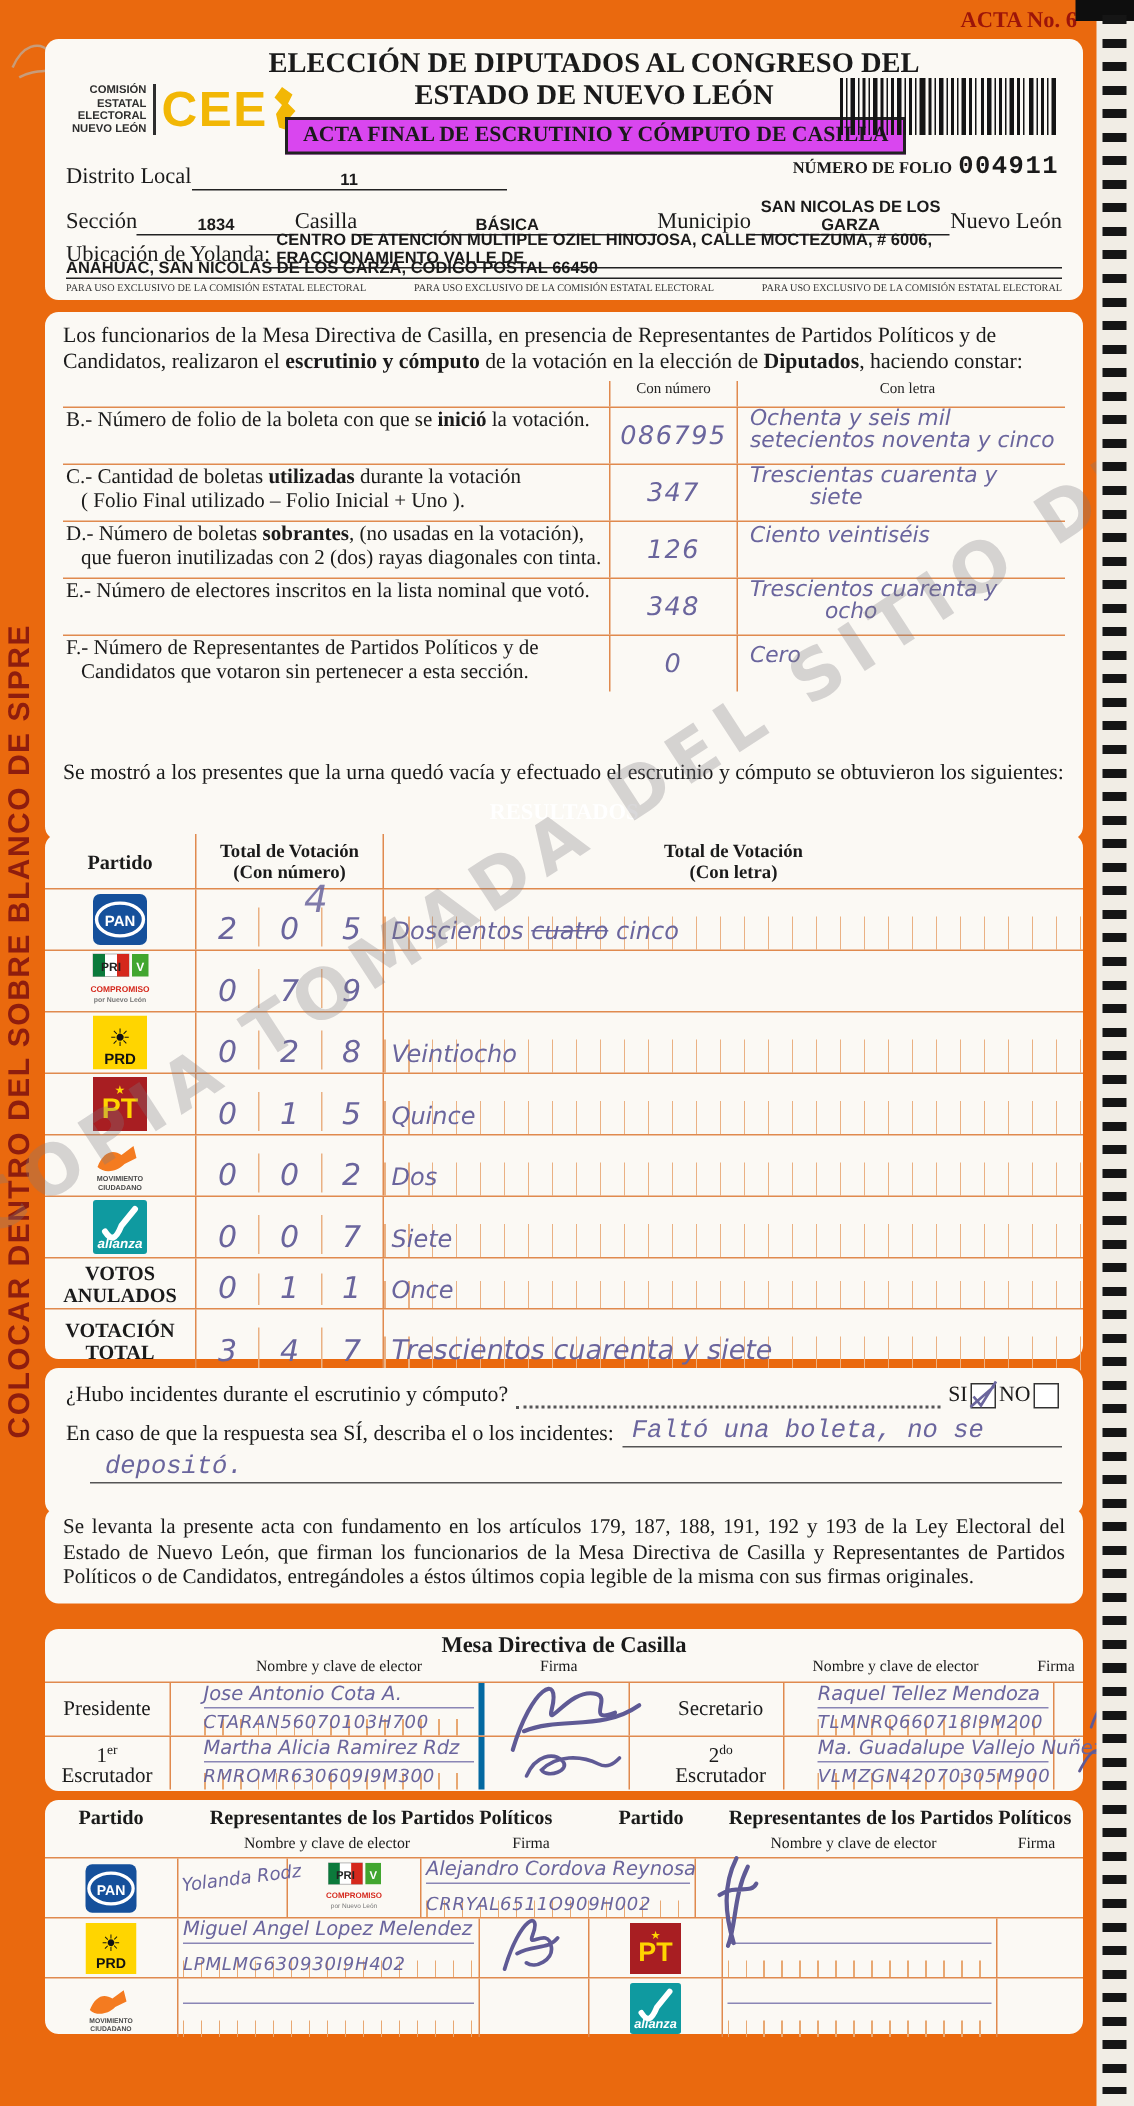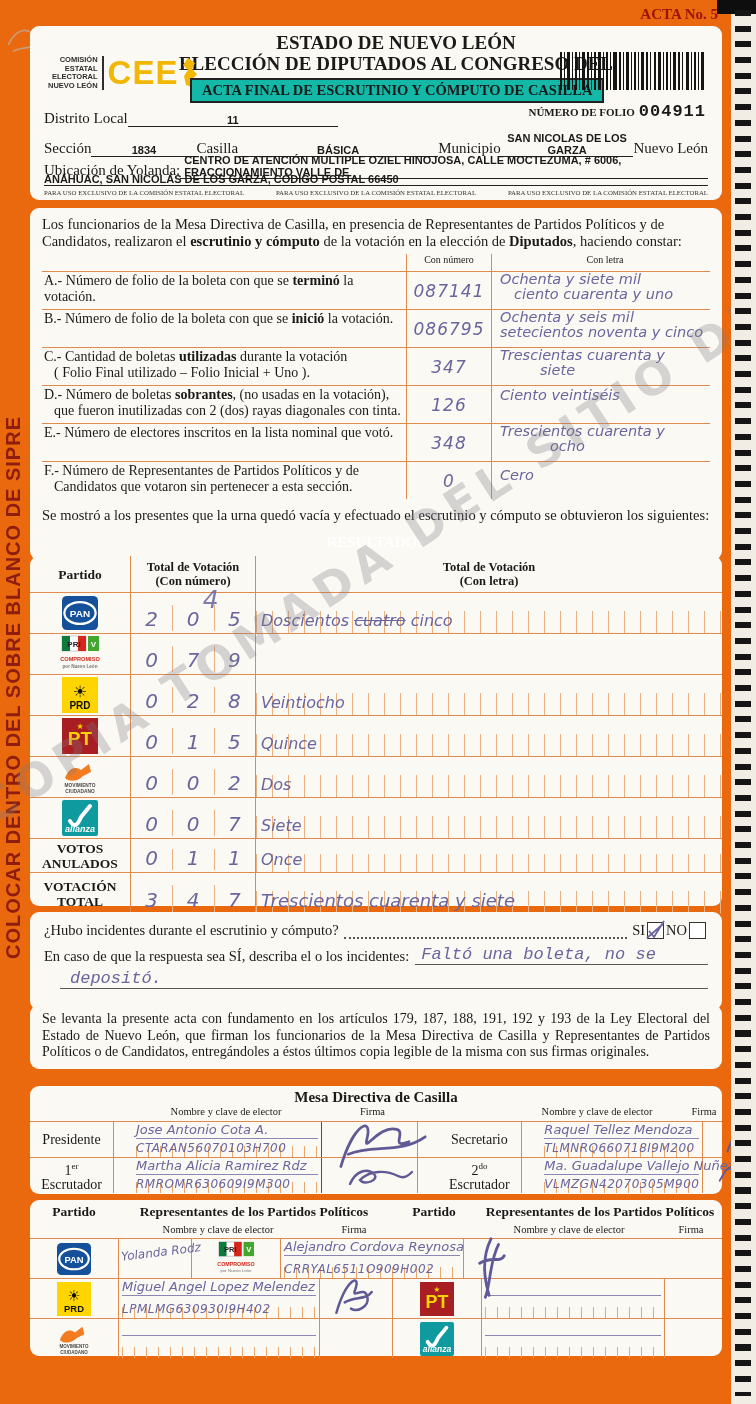--- a/index.html
+++ b/index.html
@@ -27,21 +27,21 @@
   sup{font-size:9px;}
   
   .p1{top:26px;height:174px;}
   .title{position:absolute;left:120px;right:80px;top:6px;text-align:center;font-weight:bold;font-size:19px;line-height:21px;}
   .ceelogo{position:absolute;left:18px;top:28px;display:flex;align-items:center;}
   .org{font-family:"Liberation Sans",sans-serif;font-weight:bold;font-size:7.5px;line-height:8.5px;
        text-align:right;color:#2e2e2e;padding-right:4px;border-right:2.5px solid #2e2e2e;}
   .cee{font-family:"Liberation Sans",sans-serif;font-weight:bold;font-size:33px;color:#f2b705;
        letter-spacing:1px;padding-left:4px;display:flex;align-items:center;}
   .subtitle{position:absolute;left:160px;top:52px;border:2px solid #222;padding:2px 10px;
-       font-weight:bold;font-size:14.5px;background:#14b8a6;}
+       font-weight:bold;font-size:14.5px;background:#d946ef;}
   .barcode{position:absolute;right:16px;top:26px;}
   .folio{position:absolute;right:16px;top:76px;white-space:nowrap;}
   .folio .fl{font-weight:bold;font-size:11px;}
   .folio .fv{font-family:"Liberation Mono",monospace;font-weight:bold;font-size:17px;letter-spacing:1px;}
   .hrow{position:absolute;left:14px;right:14px;display:flex;align-items:flex-end;font-size:15px;}
   .r-dist{top:84px;} .r-secc{top:106px;} .r-ubi1{top:128px;} .r-ubi2{top:147px;}
   .uso{position:absolute;left:14px;right:14px;top:163px;display:flex;justify-content:space-between;
        font-size:6.8px;color:#333;}
   
   .p2{top:208px;height:352px;}
@@ -95,21 +95,21 @@
   .p6 .t{padding:6px 12px;font-size:14px;line-height:16.5px;text-align:justify;}
   
   .p7{top:1086px;height:108px;}
   .mtitle{text-align:center;font-weight:bold;font-size:15px;padding-top:3px;}
   .mhead{display:flex;font-size:10.5px;height:15px;}
   .mhead div{text-align:center;}
   .mh1{width:92px;} .mh2{width:208px;} .mh3{width:85px;} .mh4{width:93px;} .mh5{width:178px;} .mh6{flex:1;}
   .mrow{display:flex;height:35px;border-top:1px solid #e08a4e;position:relative;gap:19px;}
   .mc1{width:92px;display:flex;flex-direction:column;align-items:center;justify-content:center;
        font-size:14px;line-height:14px;text-align:center;border-right:1px solid #e08a4e;}
-  .mc2{width:208px;position:relative;border-right:1px solid #0369a1;}
+  .mc2{width:208px;position:relative;border-right:4px solid #0369a1;}
   .mc3{width:85px;border-right:1px solid #e08a4e;position:relative;}
   .mc4{width:93px;display:flex;flex-direction:column;align-items:center;justify-content:center;
        font-size:14px;line-height:14px;text-align:center;border-right:1px solid #e08a4e;}
   .mc5{width:178px;position:relative;border-right:1px solid #e08a4e;}
   .mc6{flex:1;position:relative;}
   .nm{position:absolute;left:3px;right:3px;top:0;height:16px;border-bottom:1px solid #8a86b5;
       font-size:13px;white-space:nowrap;overflow:visible;}
   .cl{position:absolute;left:3px;right:3px;bottom:0;height:16px;font-size:12px;letter-spacing:.5px;white-space:nowrap;
       background:repeating-linear-gradient(90deg,#e8a872 0 1px,transparent 1px 12px) left bottom/100% 11px no-repeat;}
   .sig{position:absolute;z-index:4;}
@@ -155,30 +155,30 @@
         </symbol>
     </defs>
   </svg>
 
   <div class="edge">
     <div class="corner"></div>
     <div class="dashes"></div>
   </div>
 
   <div class="sidetext">COLOCAR DENTRO DEL SOBRE BLANCO DE SIPRE</div>
-  <div class="actano">ACTA No.  5</div>
+  <div class="actano">ACTA No.  6</div>
   <div class="wm">COPIA TOMADA DEL SITIO DEL SIPRE</div>
   <svg class="pnote" width="55" height="35" viewBox="0 0 50 30">
       <path d="M4,20 C10,6 20,4 26,10 C32,16 40,8 46,14 M8,26 C18,20 30,24 42,18" stroke="#b9b2a8" stroke-width="1.5" fill="none"></path>
     </svg>
 
   <div class="p p1">
     <div class="title">
+      <div>ELECCIÓN DE DIPUTADOS AL CONGRESO DEL</div>
       <div>ESTADO DE NUEVO LEÓN</div>
-      <div>ELECCIÓN DE DIPUTADOS AL CONGRESO DEL</div>
     </div>
     <div class="ceelogo">
       <div class="org">
         <div>COMISIÓN</div>
         <div>ESTATAL</div>
         <div>ELECTORAL</div>
         <div>NUEVO LEÓN</div>
       </div>
       <div class="cee">
         <span>CEE</span>
@@ -264,30 +264,20 @@
     <div class="intro">
       <span>Los funcionarios de la Mesa Directiva de Casilla, en presencia de Representantes de Partidos Políticos  y de Candidatos, realizaron el </span><b>escrutinio y cómputo</b><span> de la votación en la elección de </span><b>Diputados</b><span>, haciendo constar:</span>
     </div>
     <div class="stable">
       <div class="srow h">
         <div class="scl"></div>
         <div class="scn">Con número</div>
         <div class="sct">Con letra</div>
       </div>
       <div class="srow">
-        <div class="scl"><span>A.- Número de folio de la boleta con que se </span><b>terminó</b><span> la votación.</span></div>
-        <div class="scn">
-            <span class="hw numhw">087141</span>
-          </div>
-        <div class="sct">
-            <div class="hw lethw">Ochenta y siete mil</div>
-            <div class="hw lethw" style="padding-left:14px">ciento cuarenta y uno</div>
-          </div>
-      </div>
-      <div class="srow">
         <div class="scl"><span>B.- Número de folio de la boleta con que se </span><b>inició</b><span> la votación.</span></div>
         <div class="scn">
             <span class="hw numhw">086795</span>
           </div>
         <div class="sct">
             <div class="hw lethw">Ochenta y seis mil</div>
             <div class="hw lethw">setecientos noventa y cinco</div>
           </div>
       </div>
       <div class="srow">

